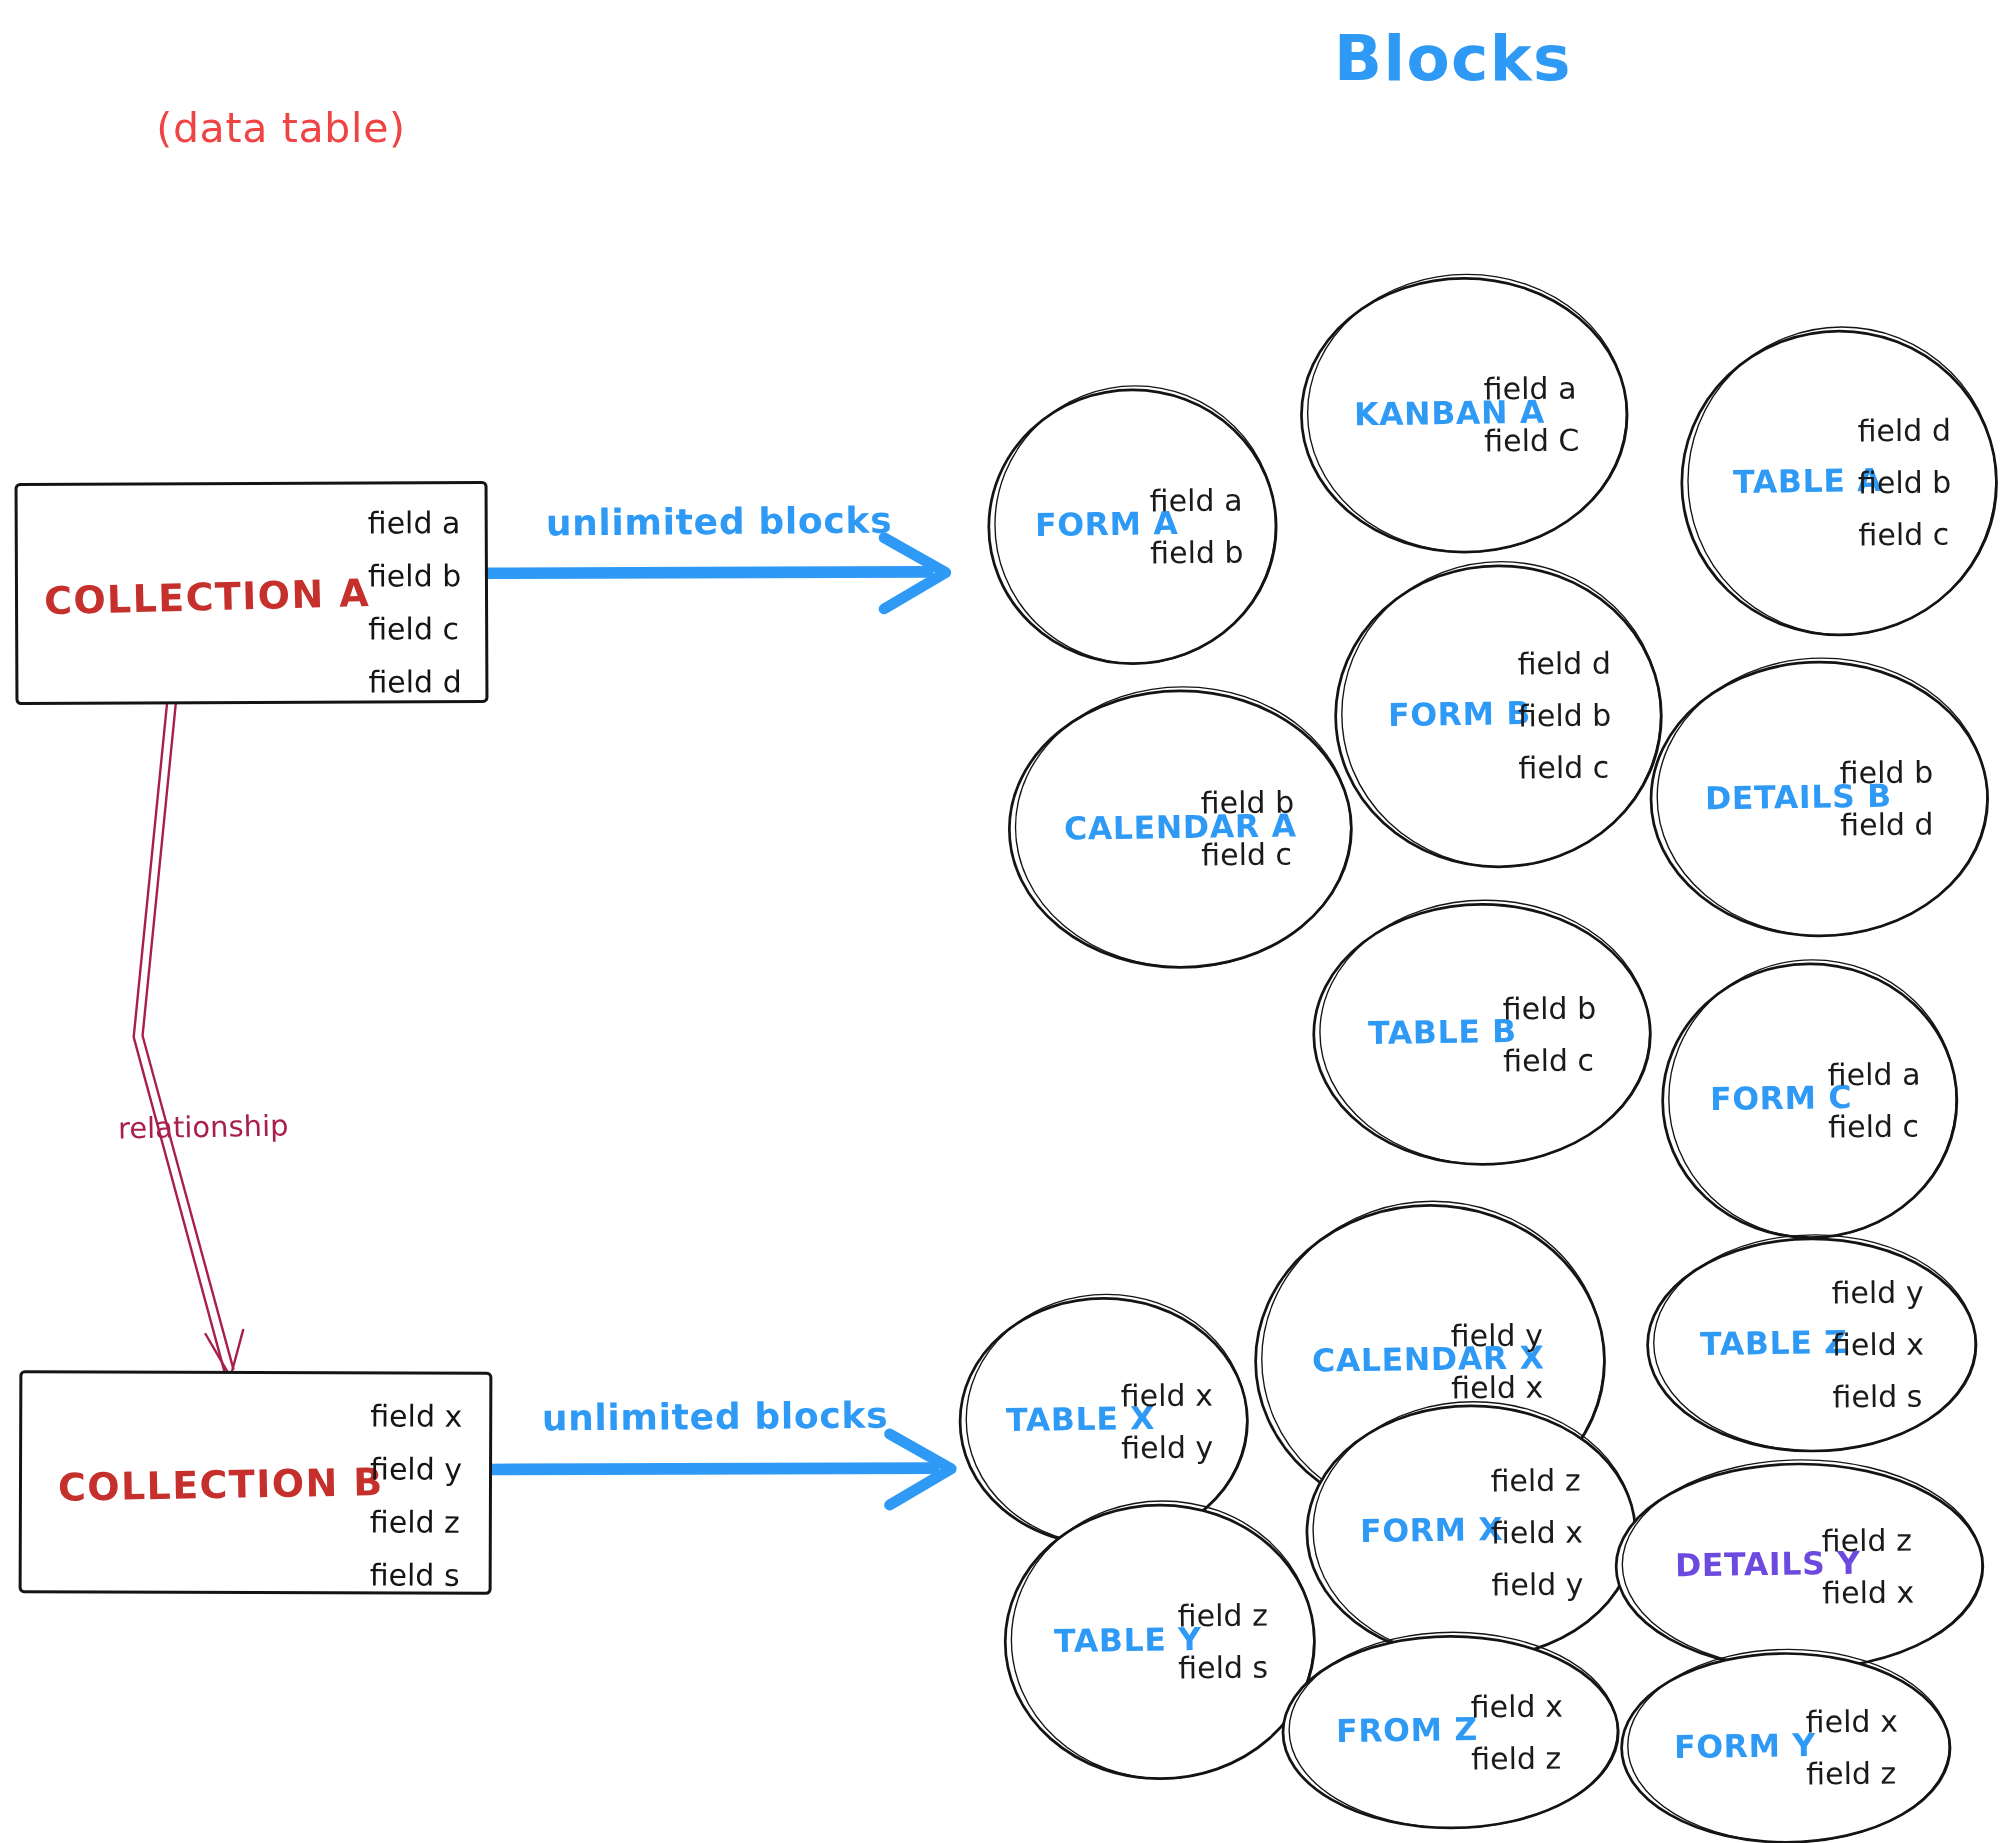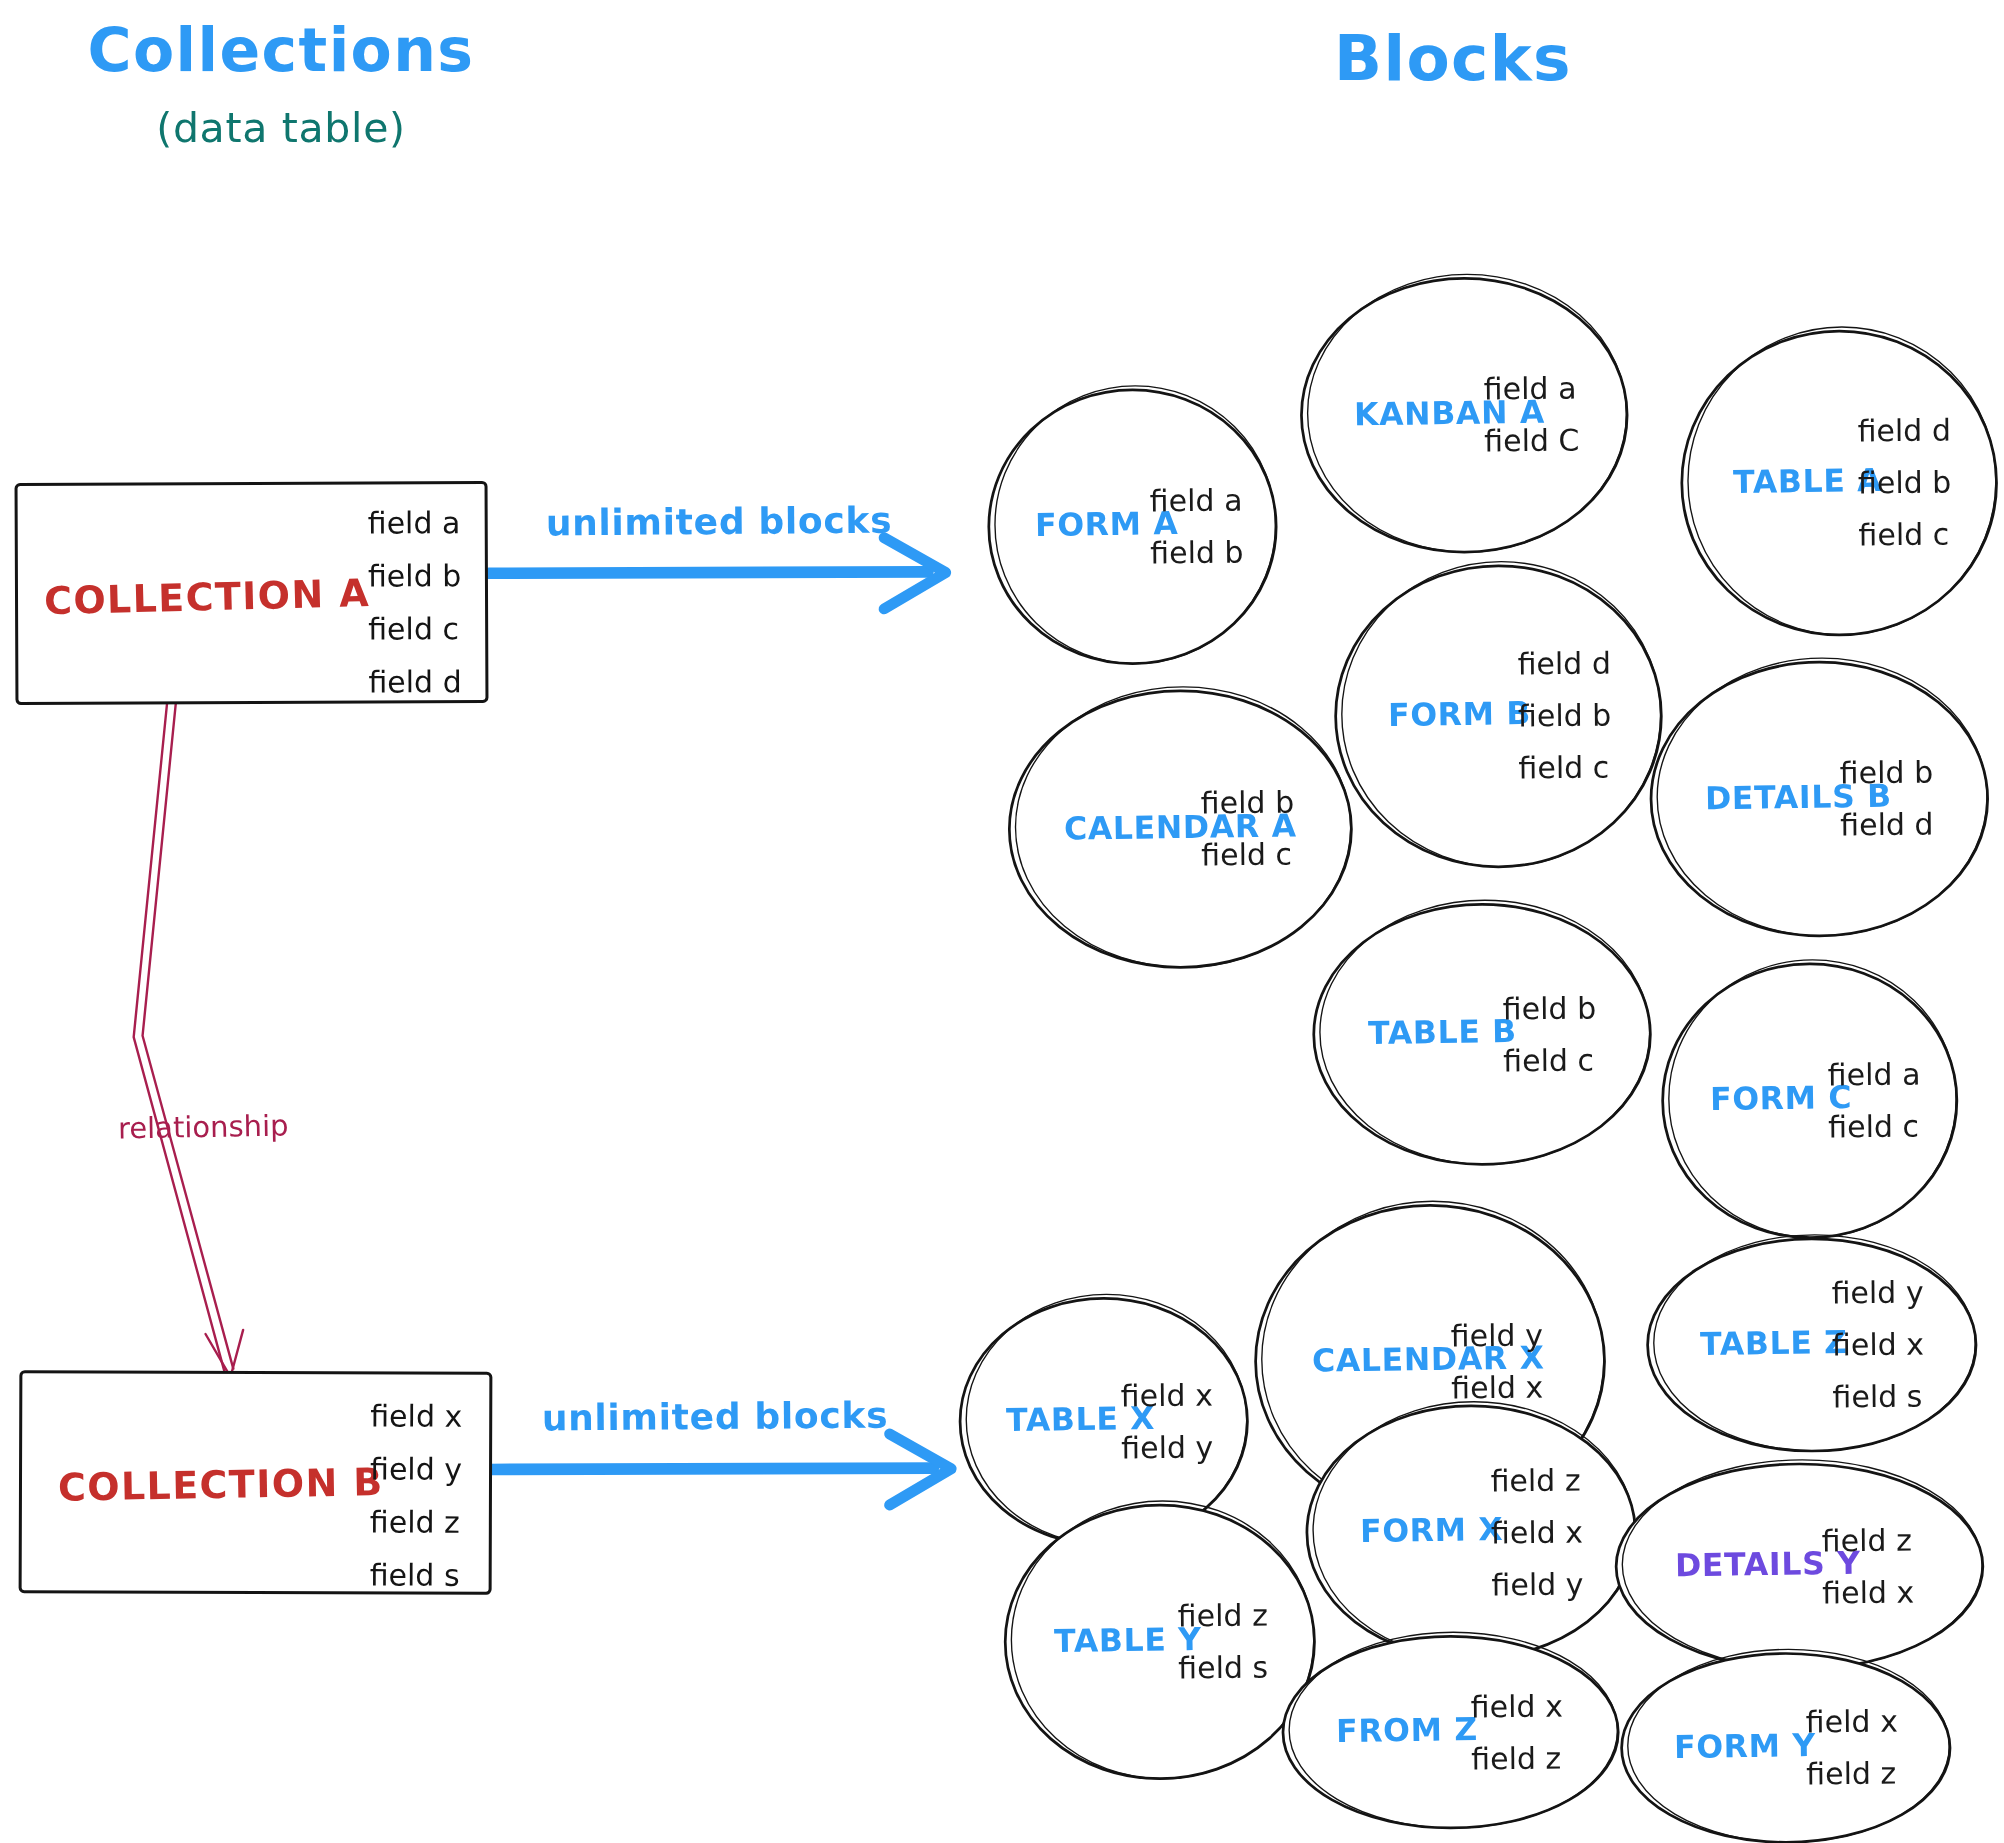--- a/index.html
+++ b/index.html
@@ -6,21 +6,21 @@
   #canvas{
     position:relative;width:2005px;height:1843px;background:#ffffff;overflow:hidden;
     font-family:"DejaVu Sans","Liberation Sans",sans-serif;color:#141414;
   }
   #shapes{position:absolute;left:0;top:0;width:2005px;height:1843px;}
   .hdr-title{
     position:absolute;text-align:center;font-weight:bold;color:#2e9af5;
     font-size:60px;letter-spacing:1.4px;white-space:nowrap;
   }
   .hdr-sub{
-    position:absolute;text-align:center;color:#0f766e;
+    position:absolute;text-align:center;color:#ef4444;
     font-size:41px;letter-spacing:0.7px;white-space:nowrap;
   }
   .coll-box{
     position:absolute;border:3.4px solid #141414;border-radius:5.5px;background:#ffffff;
   }
   .coll-box.a{left:15px;top:482px;width:467px;height:216px;transform:rotate(-0.25deg);}
   .coll-box.b{left:19px;top:1371px;width:467px;height:217px;transform:rotate(0.2deg);}
   .coll-name{
     position:absolute;color:#c5302c;font-weight:bold;font-size:38px;letter-spacing:1.4px;
     white-space:nowrap;transform:rotate(-1.2deg);
@@ -99,21 +99,20 @@
         <ellipse cx="2154" cy="2237" rx="235" ry="188" fill="none" stroke="#141414" stroke-width="2"></ellipse>
         <ellipse cx="2630" cy="2290" rx="268" ry="150" fill="#ffffff" stroke="#141414" stroke-width="4"></ellipse>
         <ellipse cx="2634" cy="2287" rx="263" ry="153" fill="none" stroke="#141414" stroke-width="2"></ellipse>
         <ellipse cx="2120" cy="2532" rx="245" ry="140" fill="#ffffff" stroke="#141414" stroke-width="4"></ellipse>
         <ellipse cx="2124" cy="2529" rx="240" ry="143" fill="none" stroke="#141414" stroke-width="2"></ellipse>
         <ellipse cx="2610" cy="2555" rx="240" ry="138" fill="#ffffff" stroke="#141414" stroke-width="4"></ellipse>
         <ellipse cx="2614" cy="2552" rx="235" ry="141" fill="none" stroke="#141414" stroke-width="2"></ellipse>
       </g>
   </svg>
 
-  <div class="hdr-title" style="left:62px;top:15px;width:438px;">Collections</div>
   <div class="hdr-sub" style="left:62px;top:104px;width:438px;">(data table)</div>
   <div class="hdr-title" style="left:1234px;top:22px;width:438px;font-size:63px;">Blocks</div>
 
   <div class="coll-box a">
     <div class="coll-name a">COLLECTION A</div>
     <div class="coll-fields a">
       <div>field a</div>
       <div>field b</div>
       <div>field c</div>
       <div>field d</div>

